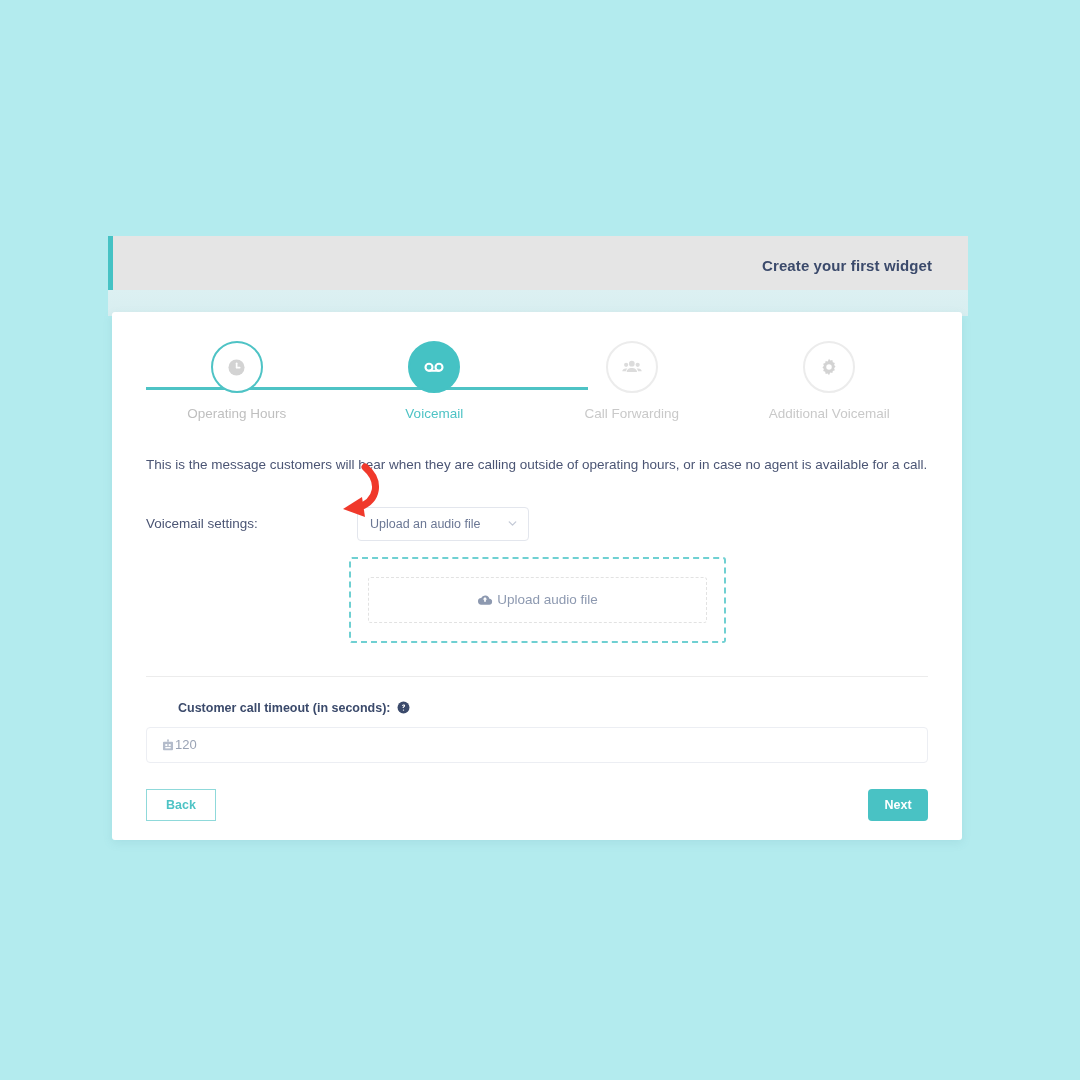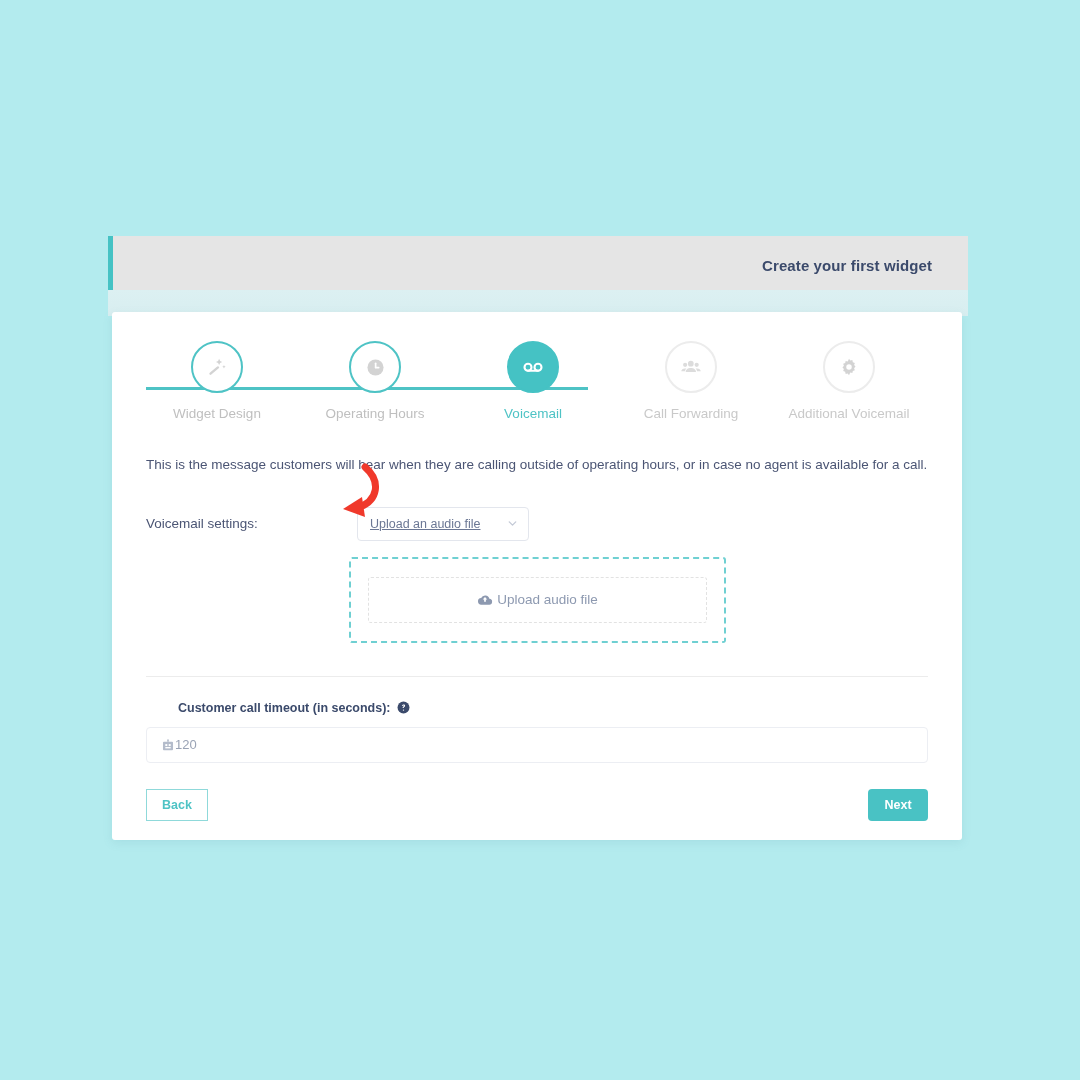--- a/index.html
+++ b/index.html
@@ -154,21 +154,20 @@
     border-radius: 4px;
     background: #ffffff;
     display: flex;
     align-items: center;
     padding: 0 9px 0 12px;
     justify-content: space-between;
   }
   #voicemail-select-value {
     font-size: 12.5px;
     color: #6b7794;
-    text-decoration: underline;
   }
   #chevron-down-icon { line-height: 0; }
 
   
   #annotation-arrow {
     position: absolute;
     left: 175px;
     top: -46px;
     width: 70px;
     height: 70px;
@@ -245,21 +244,21 @@
   #timeout-field-icon { line-height: 0; }
 
   
   #footer {
     margin-top: 26px;
     display: flex;
     align-items: center;
     justify-content: space-between;
   }
   #back-button {
-    width: 62px;
+    width: 70px;
     height: 32px;
     border: 1px solid #8fd9da;
     border-radius: 0;
     background: #ffffff;
     color: #4ec3c5;
     font-size: 12.5px;
     font-weight: bold;
     font-family: "Liberation Sans", sans-serif;
     cursor: pointer;
   }
@@ -286,32 +285,20 @@
 
 <div id="body-card">
   <div class="content">
 
     <div id="stepper">
       <div id="stepper-track">
         <div id="stepper-progress"></div>
       </div>
       <div id="steps">
 
-        <div class="step done">
-          <div class="step-circle">
-            <span class="step-icon">
-              <svg width="22" height="22" viewBox="0 0 24 24" fill="#d3d3d3">
-                <path d="M14.3 3.1l1.1 2.3 2.3 1.1-2.3 1.1-1.1 2.3-1.1-2.3-2.3-1.1 2.3-1.1z"></path>
-                <path d="M19.6 9.8l.6 1.3 1.3.6-1.3.6-.6 1.3-.6-1.3-1.3-.6 1.3-.6z"></path>
-                <rect x="2.4" y="14.6" width="13.2" height="2.6" rx="1.3" transform="rotate(-40 9 15.9)"></rect>
-              </svg>
-            </span>
-          </div>
-          <div class="step-label">Widget Design</div>
-        </div>
 
         <div class="step done">
           <div class="step-circle">
             <span class="step-icon">
               <svg width="21" height="21" viewBox="0 0 24 24">
                 <circle cx="12" cy="12" r="9.2" fill="#d3d3d3"></circle>
                 <rect x="11.2" y="6.2" width="1.9" height="6.6" rx="0.9" fill="#ffffff"></rect>
                 <rect x="11.2" y="11.2" width="5.4" height="1.9" rx="0.9" fill="#ffffff"></rect>
               </svg>
             </span>

